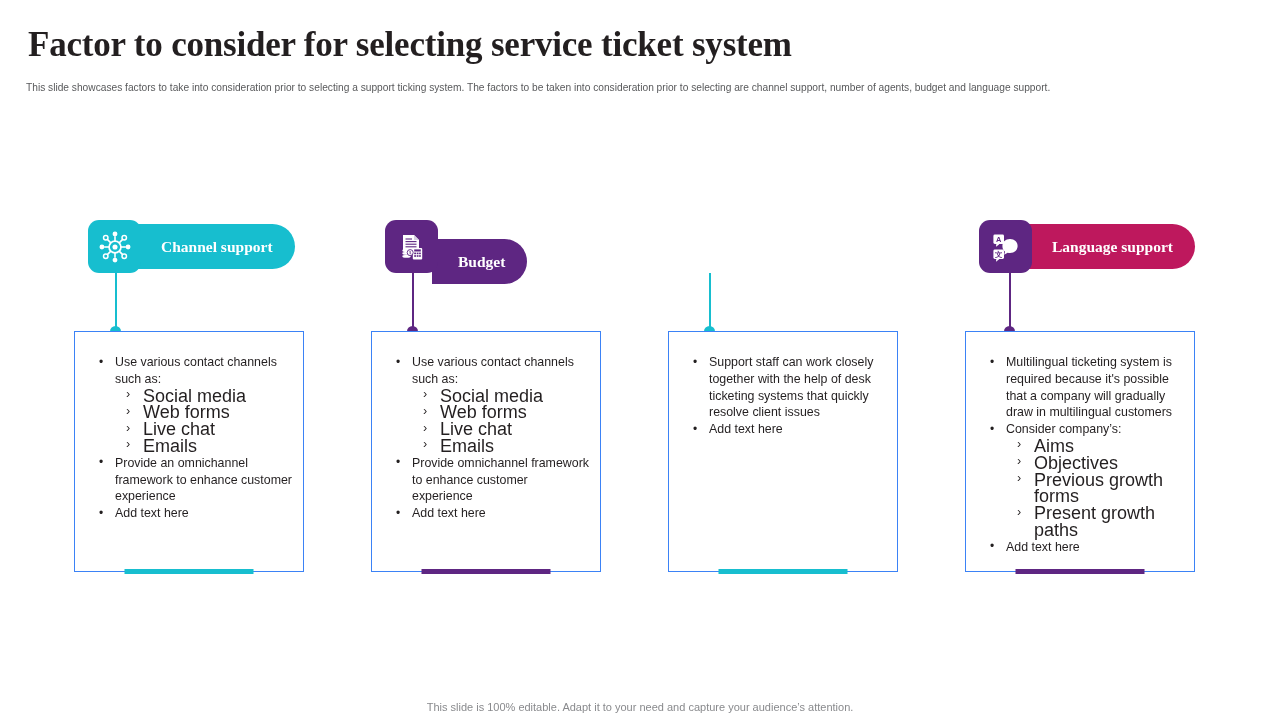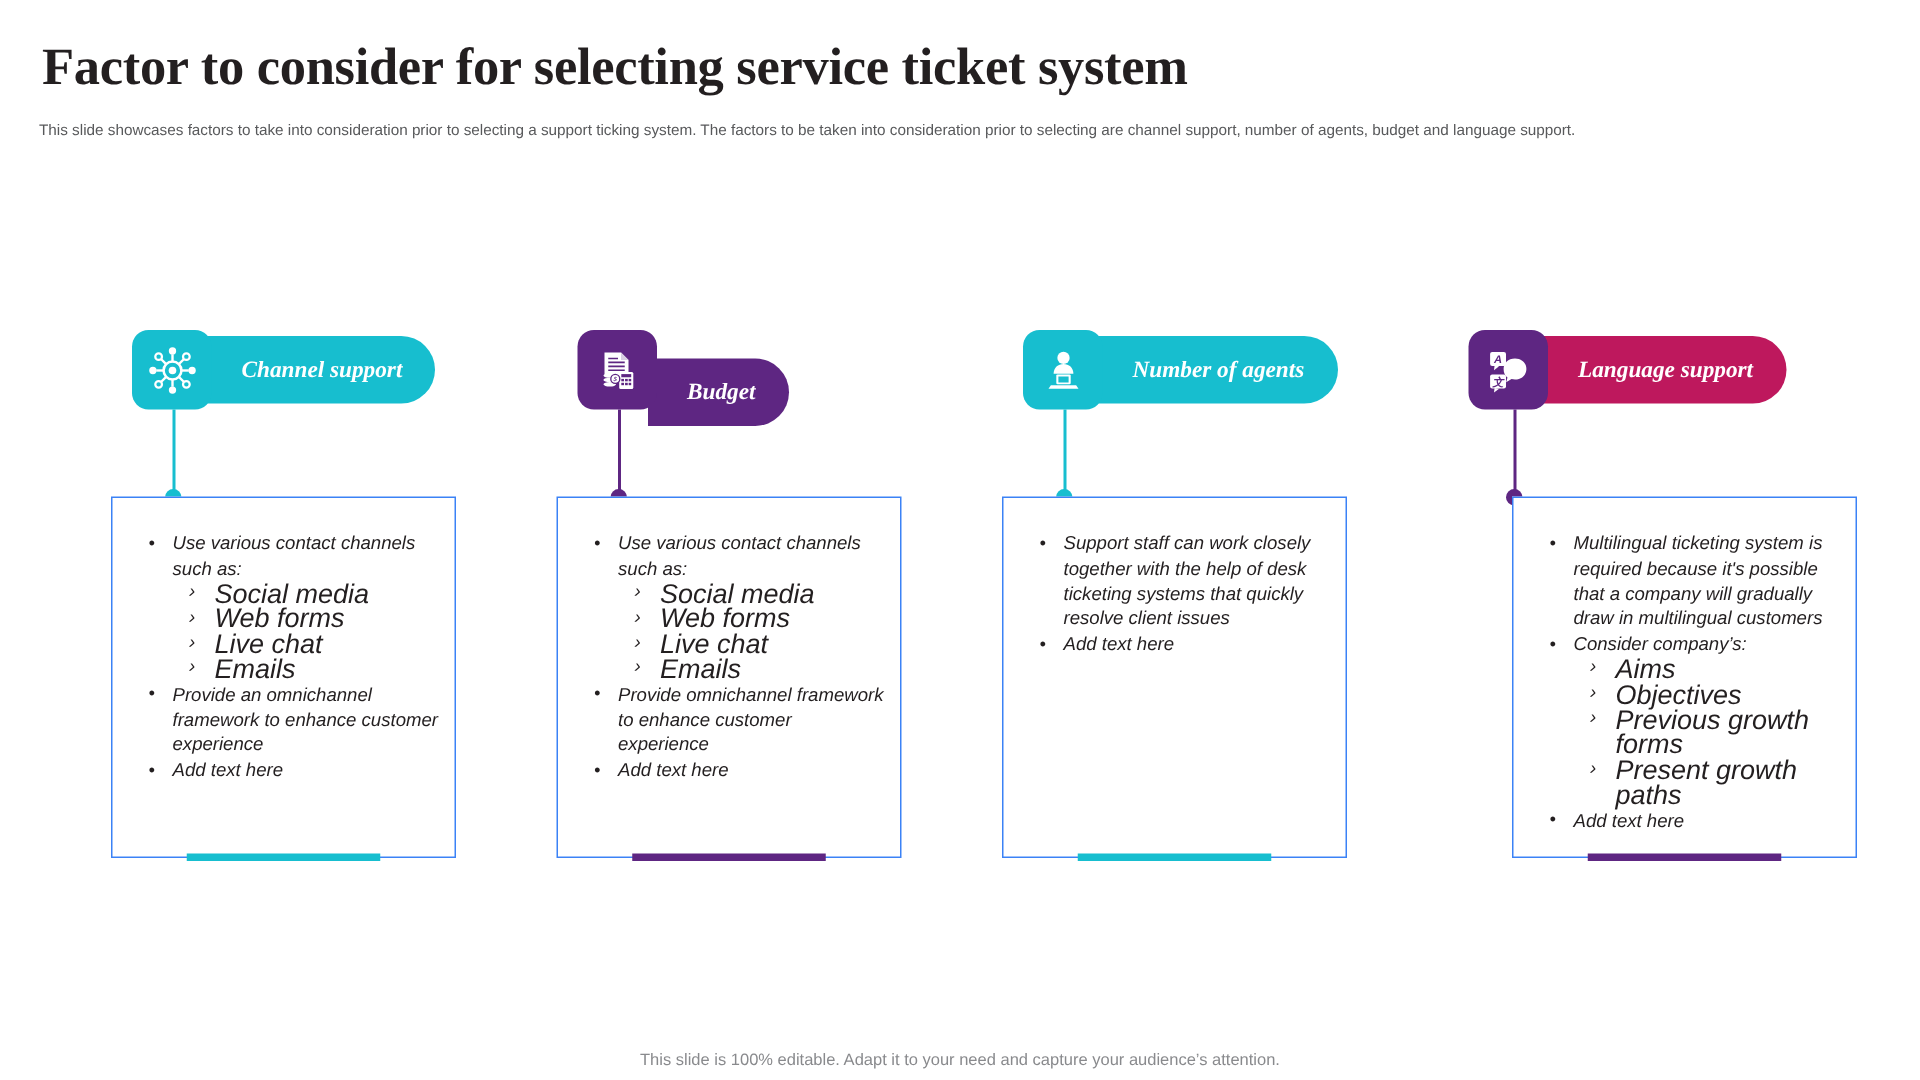--- a/index.html
+++ b/index.html
@@ -51,21 +51,20 @@
     top: 0;
     width: 1280px;
     height: 720px;
   }
 
   .col {
     position: absolute;
     top: 0;
     width: 296px;
     height: 701px;
-    font-style: italic;
   }
   .col-0 { left: 74px;  }
   .col-1 { left: 371px; }
   .col-2 { left: 668px; }
   .col-3 { left: 965px; }
 
   
   .pill-wrap {
     position: absolute;
     top: 220px;
@@ -127,21 +126,21 @@
     top: 331px;
     left: 0;
     width: 230px;
     border: 1px solid #3b82f6;
     background: #ffffff;
     padding: 22px 10px 18px 18px;
   }
   .box-0 { height: 241px; }
   .box-1 { height: 241px; }
   .box-2 { height: 241px; }
-  .box-3 { height: 241px; margin-left: 43px; }
+  .box-3 { height: 241px; }
 
   .accent {
     position: absolute;
     bottom: -3px;
     left: 50%;
     transform: translateX(-50%);
     width: 129px;
     height: 5px;
   }
 
@@ -290,32 +289,20 @@
                 <li>Live chat</li>
                 <li>Emails</li>
               </ul></li>
             <li><span class="txt">Provide omnichannel framework to enhance customer experience</span></li>
             <li><span class="txt">Add text here</span></li>
           </ul>
           <div class="accent" style="background: rgb(94, 38, 130);"></div>
         </div>
       </div>
       <div class="col col-2">
-        <div class="pill-wrap">
-          <div class="pill-icon" style="background: rgb(23, 190, 207);">
-            <svg width="32" height="32" viewBox="0 0 32 32">
-              <circle cx="16" cy="7.6" r="4.1" fill="white"></circle>
-              <path d="M9.4 18.2 c0-4.2 3-6.6 6.6-6.6 s6.6 2.4 6.6 6.6 z" fill="white"></path>
-              <rect x="11.2" y="18.6" width="9.6" height="6.6" rx="0.8" fill="white"></rect>
-              <rect x="12.6" y="20" width="6.8" height="4" fill="#17becf"></rect>
-              <path d="M7.6 25.8 h16.8 l1.6 2.4 h-20 z" fill="white"></path>
-            </svg>
-          </div>
-          <div class="pill-body" style="background: rgb(23, 190, 207);">Number of agents</div>
-        </div>
         <div class="connector" style="background: rgb(23, 190, 207); left: 41px;"></div>
         <div class="conn-dot" style="background: rgb(23, 190, 207); left: 36px;"></div>
         <div class="box box-2">
           <ul class="lvl1">
             <li><span class="txt">Support staff can work closely together with the help of desk ticketing systems that quickly resolve client issues</span></li>
             <li><span class="txt">Add text here</span></li>
           </ul>
           <div class="accent" style="background: rgb(23, 190, 207);"></div>
         </div>
       </div>

